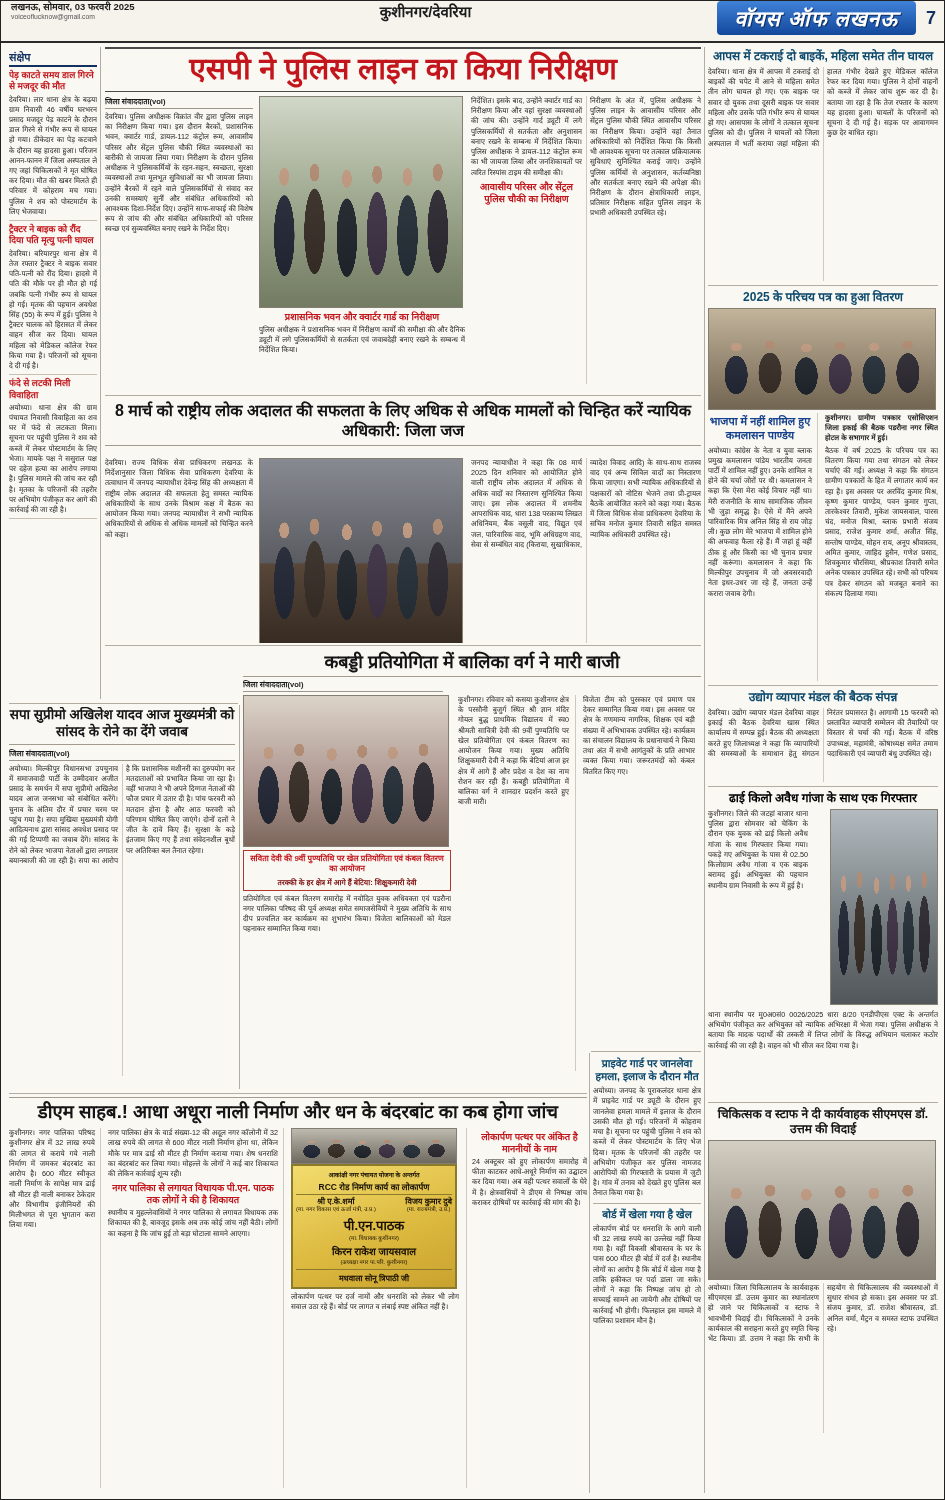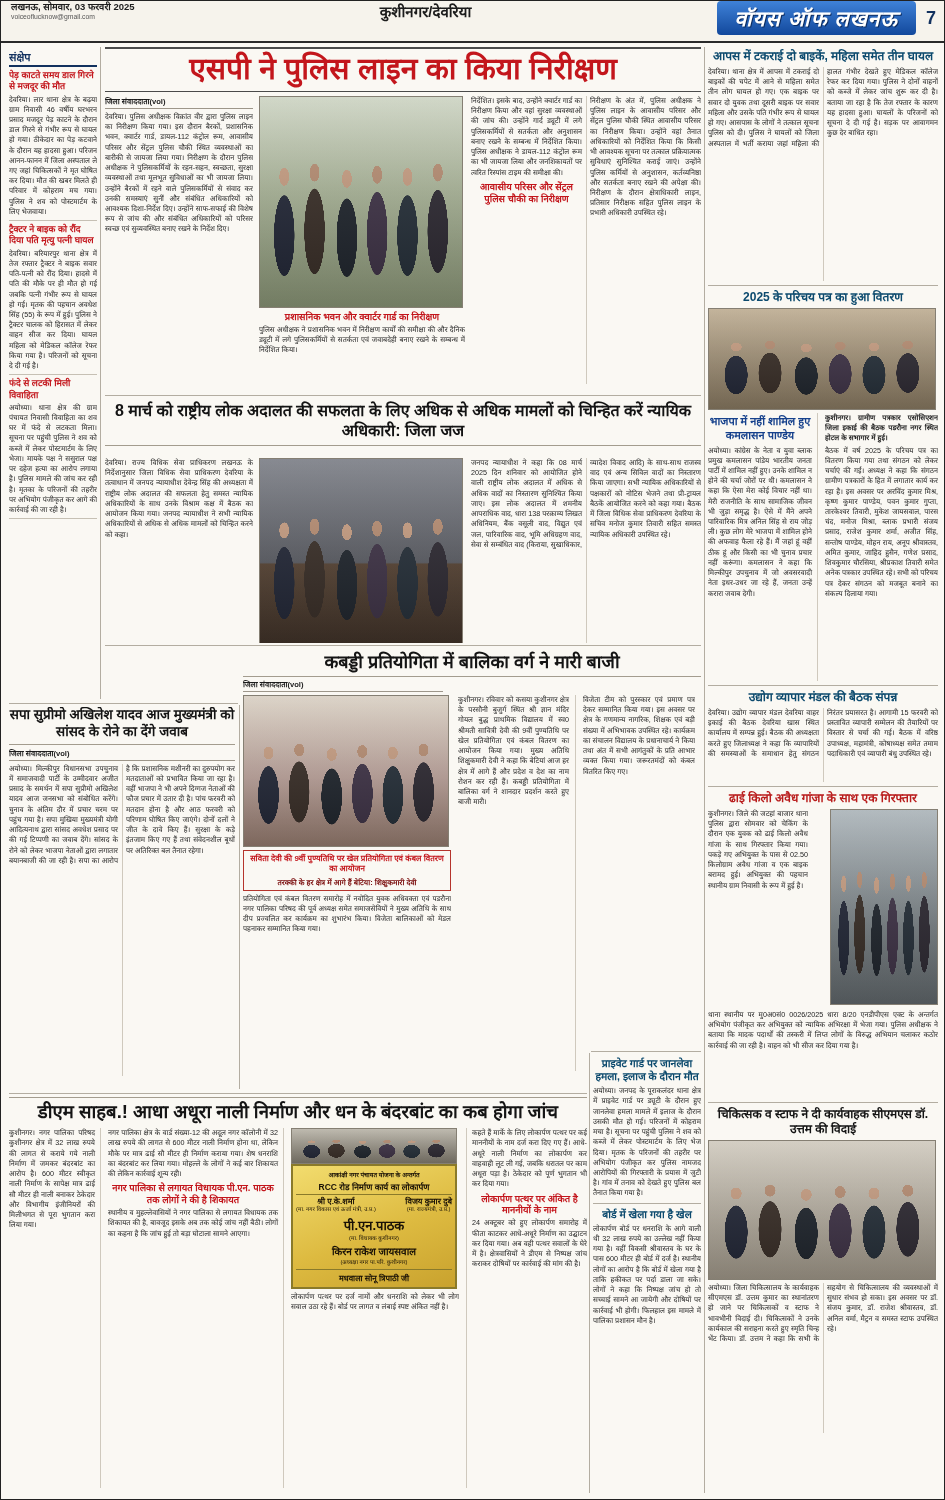--- a/index.html
+++ b/index.html
@@ -205,21 +205,20 @@
           </div>
           <div class="big">पी.एन.पाठक</div>
           <div class="role">(मा. विधायक कुशीनगर)</div>
           <div class="med">किरन राकेश जायसवाल</div>
           <div class="role">(अध्यक्षा नगर पा.परि. कुशीनगर)</div>
           <div class="bottom">मधवाला सोनू त्रिपाठी जी</div>
         </div>
         <p class="body-text" style="margin-top:3px">लोकार्पण पत्थर पर दर्ज नामों और धनराशि को लेकर भी लोग सवाल उठा रहे हैं। बोर्ड पर लागत व लंबाई स्पष्ट अंकित नहीं है।</p>
       </div>
       <div style="flex:1;overflow:hidden;border-left:1px solid #cfc9bd;padding-left:5px">
-        <p class="body-text">कहते हैं मार्के के लिए लोकार्पण पत्थर पर कई माननीयों के नाम दर्ज करा दिए गए हैं। आधे-अधूरे नाली निर्माण का लोकार्पण कर वाहवाही लूट ली गई, जबकि धरातल पर काम अधूरा पड़ा है। ठेकेदार को पूर्ण भुगतान भी कर दिया गया।</p>
         <h4 class="subhead">लोकार्पण पत्थर पर अंकित है माननीयों के नाम</h4>
         <p class="body-text">24 अक्टूबर को हुए लोकार्पण समारोह में फीता काटकर आधे-अधूरे निर्माण का उद्घाटन कर दिया गया। अब वही पत्थर सवालों के घेरे में है। क्षेत्रवासियों ने डीएम से निष्पक्ष जांच कराकर दोषियों पर कार्रवाई की मांग की है।</p>
       </div>
     </div>
   </section>
 
   <section class="abs" style="left:592px;top:1054px;width:108px;height:438px">
     <article>
       <h3 class="h-side red" style="font-size:10.5px">प्राइवेट गार्ड पर जानलेवा हमला, इलाज के दौरान मौत</h3>
       <p class="body-text">अयोध्या। जनपद के पूराकलंदर थाना क्षेत्र में प्राइवेट गार्ड पर ड्यूटी के दौरान हुए जानलेवा हमला मामले में इलाज के दौरान उसकी मौत हो गई। परिजनों में कोहराम मचा है। सूचना पर पहुंची पुलिस ने शव को कब्जे में लेकर पोस्टमार्टम के लिए भेज दिया। मृतक के परिजनों की तहरीर पर अभियोग पंजीकृत कर पुलिस नामजद आरोपियों की गिरफ्तारी के प्रयास में जुटी है। गांव में तनाव को देखते हुए पुलिस बल तैनात किया गया है।</p>
@@ -259,21 +258,21 @@
 
     <article>
       <h3 class="h-side red">उद्योग व्यापार मंडल की बैठक संपन्न</h3>
       <div class="cols2" style="height:74px;overflow:hidden">
         <p class="body-text">देवरिया। उद्योग व्यापार मंडल देवरिया वाहर इकाई की बैठक देवरिया खास स्थित कार्यालय में सम्पन्न हुई। बैठक की अध्यक्षता करते हुए जिलाध्यक्ष ने कहा कि व्यापारियों की समस्याओं के समाधान हेतु संगठन निरंतर प्रयासरत है। आगामी 15 फरवरी को प्रस्तावित व्यापारी सम्मेलन की तैयारियों पर विस्तार से चर्चा की गई। बैठक में वरिष्ठ उपाध्यक्ष, महामंत्री, कोषाध्यक्ष समेत तमाम पदाधिकारी एवं व्यापारी बंधु उपस्थित रहे।</p>
       </div>
     </article>
     <div class="divider"></div>
 
     <article>
-      <h3 class="h-side" style="color:#b91c1c">ढाई किलो अवैध गांजा के साथ एक गिरफ्तार</h3>
+      <h3 class="h-side" style="color:#000000">ढाई किलो अवैध गांजा के साथ एक गिरफ्तार</h3>
       <div style="display:flex;gap:22px;height:198px;overflow:hidden">
         <p class="body-text" style="width:100px;overflow:hidden">कुशीनगर। जिले की जटहां बाजार थाना पुलिस द्वारा सोमवार को चेकिंग के दौरान एक युवक को ढाई किलो अवैध गांजा के साथ गिरफ्तार किया गया। पकड़े गए अभियुक्त के पास से 02.50 किलोग्राम अवैध गांजा व एक बाइक बरामद हुई। अभियुक्त की पहचान स्थानीय ग्राम निवासी के रूप में हुई है।</p>
         <div class="photo" id="ph-ganja" style="flex:1;height:196px"></div>
       </div>
       <p class="body-text" style="margin-top:3px;height:88px;overflow:hidden">थाना स्थानीय पर मु0अ0सं0 0026/2025 धारा 8/20 एनडीपीएस एक्ट के अन्तर्गत अभियोग पंजीकृत कर अभियुक्त को न्यायिक अभिरक्षा में भेजा गया। पुलिस अधीक्षक ने बताया कि मादक पदार्थों की तस्करी में लिप्त लोगों के विरुद्ध अभियान चलाकर कठोर कार्रवाई की जा रही है। वाहन को भी सीज कर दिया गया है।</p>
     </article>
     <div class="divider"></div>
 
     <article>
       <h3 class="h-side" style="color:#141414">चिकित्सक व स्टाफ ने दी कार्यवाहक सीएमएस डॉ. उत्तम की विदाई</h3>

